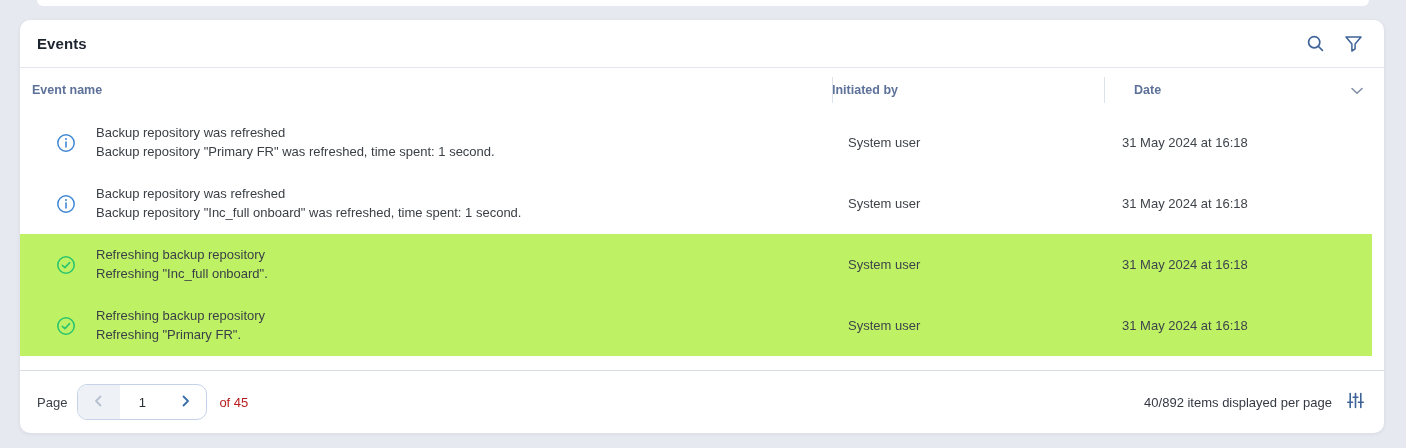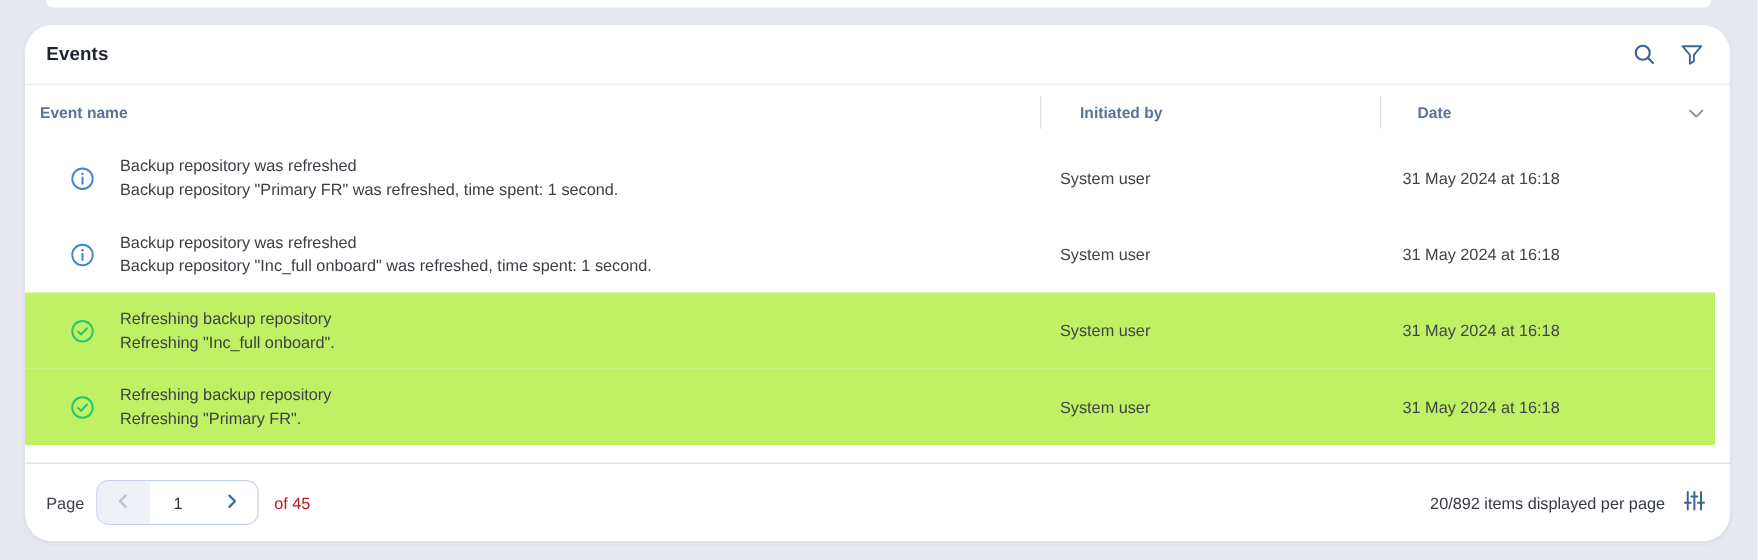--- a/index.html
+++ b/index.html
@@ -10,21 +10,21 @@
     font-family: "Liberation Sans", sans-serif;
     overflow: hidden;
     color: #3f444b;
   }
   .top-strip {
     position: absolute; left: 37px; right: 37px; top: 0; height: 6px;
     background: #ffffff; border-radius: 0 0 10px 10px;
   }
   .card {
     position: absolute; left: 20px; top: 20px; width: 1364px; height: 413px;
-    background: #ffffff; border-radius: 22px;
+    background: #ffffff; border-radius: 10px;
     box-shadow: 0 1px 4px rgba(30,40,70,0.08);
     display: flex; flex-direction: column; overflow: hidden;
   }
   
   .card-header {
     height: 48px; flex: 0 0 48px;
     border-bottom: 1px solid #e4e7ee;
     display: flex; align-items: center;
     padding: 0 16px 0 17px;
   }
@@ -44,21 +44,21 @@
   }
   .col-h {
     font-size: 12.5px; font-weight: 700; color: #5d7199;
     padding-left: 12px; position: relative; height: 100%;
     display: flex; align-items: center;
   }
   .col-h.div::before {
     content: ""; position: absolute; left: 0; top: 9px; bottom: 9px;
     width: 1px; background: #dde2ea;
   }
-  .col-h.c2 { padding-left: 32px; }
+  .col-h.c2 { padding-left: 0; }
   .col-h.c3 { padding-left: 30px; }
   .sort-chevron {
     position: absolute; right: 16px; top: 50%; transform: translateY(-50%);
     width: 22px; height: 22px; display: flex; align-items: center; justify-content: center;
     background: transparent; border: none; cursor: pointer;
   }
   
   .rows { flex: 1 1 auto; }
   .row {
     height: 61px; display: grid; grid-template-columns: 812px 272px auto;
@@ -226,21 +226,21 @@
         <span>
           <svg width="14" height="14" viewBox="0 0 14 14" fill="none">
             <polyline points="5.5,2.5 10,7 5.5,11.5" stroke="#3a6ea8" stroke-width="1.8" stroke-linecap="round" stroke-linejoin="round"></polyline>
           </svg>
         </span>
       </button>
     </div>
     <span class="of-total">of 45</span>
 
     <div class="footer-right">
-      <span class="items-summary">20/892 items displayed per page</span>
+      <span class="items-summary">40/892 items displayed per page</span>
       <button class="sliders-btn">
         <span>
           <svg width="17" height="17" viewBox="0 0 17 17" fill="none" stroke="#3e6398" stroke-width="1.6" stroke-linecap="round">
             <line x1="3.2" y1="1.5" x2="3.2" y2="15.5"></line>
             <line x1="8.5" y1="1.5" x2="8.5" y2="15.5"></line>
             <line x1="13.8" y1="1.5" x2="13.8" y2="15.5"></line>
             <line x1="0.8" y1="10.2" x2="5.6" y2="10.2"></line>
             <line x1="6.1" y1="5.2" x2="10.9" y2="5.2"></line>
             <line x1="11.4" y1="10.2" x2="16.2" y2="10.2"></line>
           </svg>

